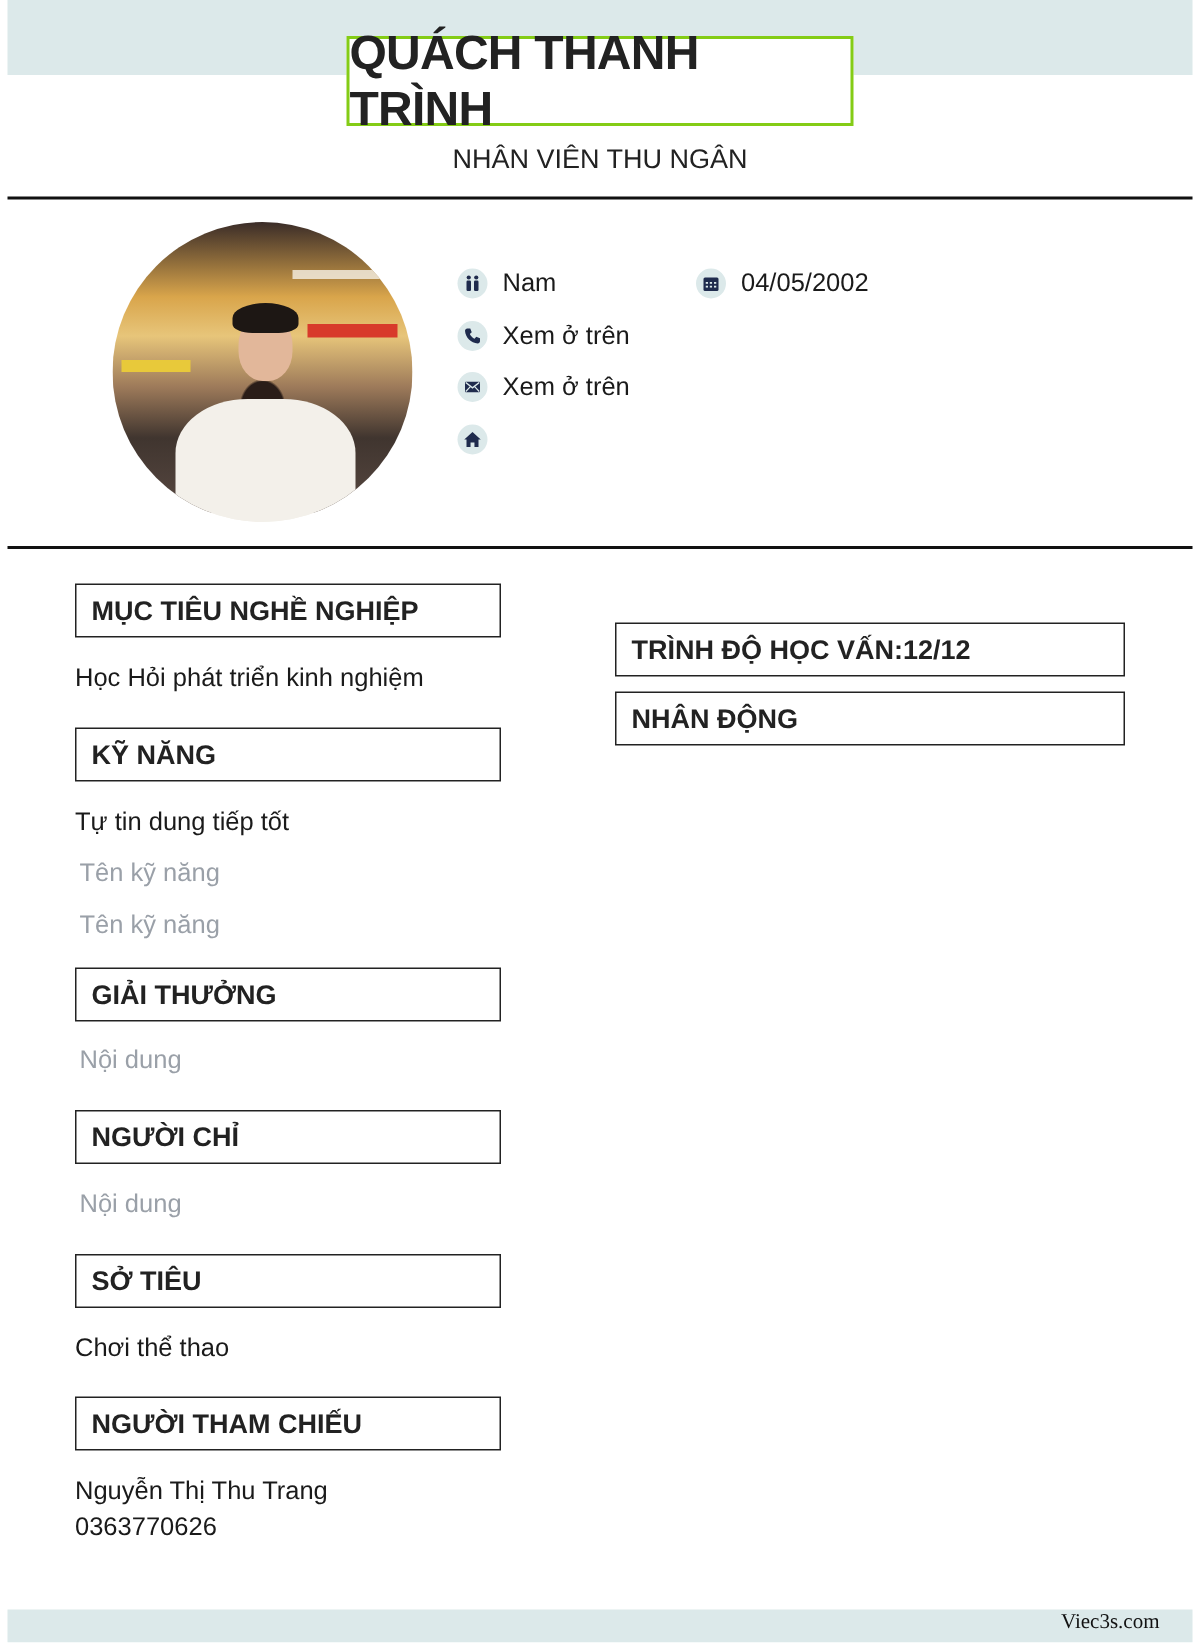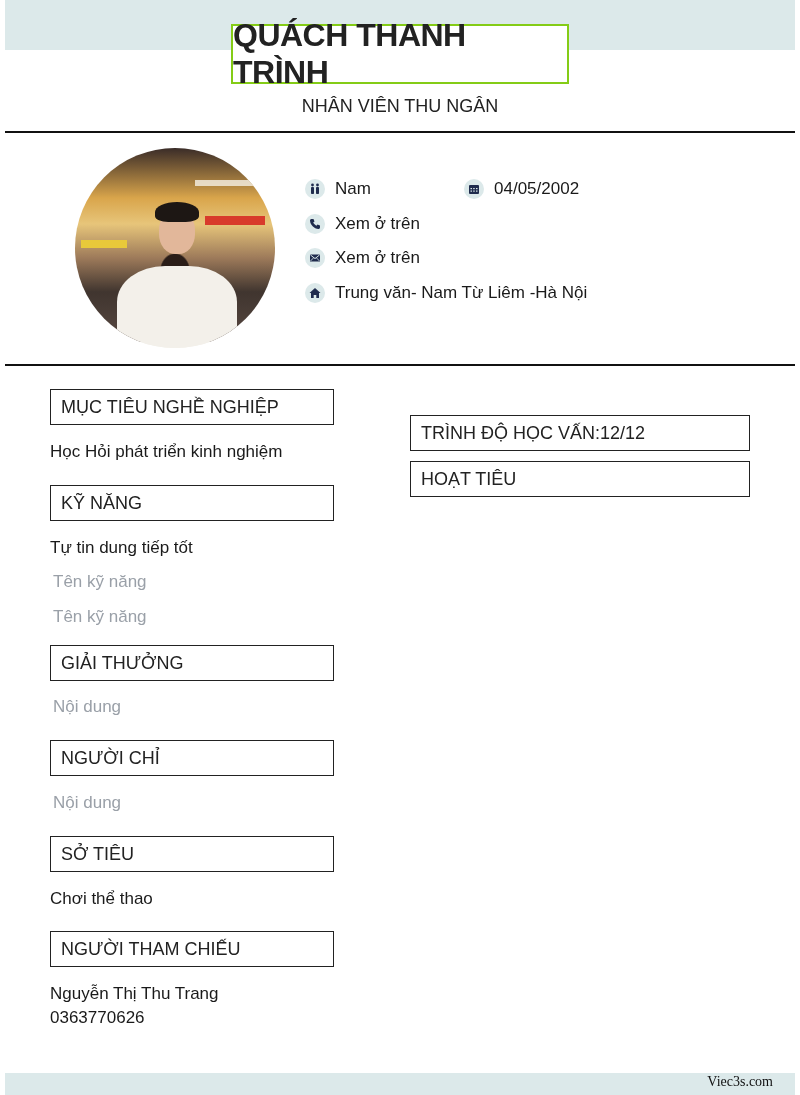--- a/index.html
+++ b/index.html
@@ -35,21 +35,21 @@
     .info-row { position: absolute; display: flex; align-items: flex-start; font-size: 17px; color: #1a1a1a; }
     .info-icon {
       width: 20px; height: 20px; border-radius: 50%; background: #dce9ea;
       display: inline-flex; align-items: center; justify-content: center; margin-right: 10px;
     }
     .info-icon svg { width: 12px; height: 12px; fill: #1f2b4d; }
 
     .sec-head {
       position: absolute; height: 36px; border: 1.5px solid #222;
       display: flex; align-items: center; padding-left: 10px;
-      font-size: 18px; font-weight: normal; color: #222;
+      font-size: 18px; font-weight: bold; color: #222;
     }
     .left .sec-head, .sec-head.left { left: 50px; width: 284px; }
     .sec-head.right { left: 410px; width: 340px; margin-top: 26px; }
     .body-text { position: absolute; left: 50px; font-size: 17px; color: #1a1a1a; }
     .body-text.placeholder { left: 53px; color: #9aa0a8; }
 
     .footer-band { position: absolute; left: 5px; top: 1073px; width: 790px; height: 22px; background: #dce9ea; }
     .footer-text { position: absolute; right: 27px; top: 1074px; font-family: Liberation Serif, serif; font-size: 14px; color: #111; }
   </style>
 </head>
@@ -111,21 +111,20 @@
       </svg>
   </span>
   <span>Xem ở trên</span>
 </div>
 <div class="info-row" style="left:305px; top:283px;">
   <span class="info-icon">
     <svg viewBox="0 0 12 12">
         <path d="M6 1 L11.5 6 L10 6 L10 11 L7.3 11 L7.3 8 L4.7 8 L4.7 11 L2 11 L2 6 L0.5 6 Z"></path>
       </svg>
   </span>
-  <span>Trung văn- Nam Từ Liêm -Hà Nội</span>
 </div>
 
 <div class="divider d2"></div>
 
 <div class="sec-head left" style="top:389px;">MỤC TIÊU NGHỀ NGHIỆP</div>
 <div class="body-text" style="top:442px;">Học Hỏi phát triển kinh nghiệm</div>
 
 <div class="sec-head left" style="top:485px;">KỸ NĂNG</div>
 <div class="body-text" style="top:538px;">Tự tin dung tiếp tốt</div>
 <div class="body-text placeholder" style="top:572px;">Tên kỹ năng</div>
@@ -138,16 +137,16 @@
 <div class="body-text placeholder" style="top:793px;">Nội dung</div>
 
 <div class="sec-head left" style="top:836px;">SỞ TIÊU</div>
 <div class="body-text" style="top:889px;">Chơi thể thao</div>
 
 <div class="sec-head left" style="top:931px;">NGƯỜI THAM CHIẾU</div>
 <div class="body-text" style="top:984px;">Nguyễn Thị Thu Trang</div>
 <div class="body-text" style="top:1008px;">0363770626</div>
 
 <div class="sec-head right" style="top:389px;">TRÌNH ĐỘ HỌC VẤN:12/12</div>
-<div class="sec-head right" style="top:435px;">HOẠT TIÊU</div>
+<div class="sec-head right" style="top:435px;">NHÂN ĐỘNG</div>
 
 <div class="footer-band"></div>
 <div class="footer-text">Viec3s.com</div>
 
 </body></html>

